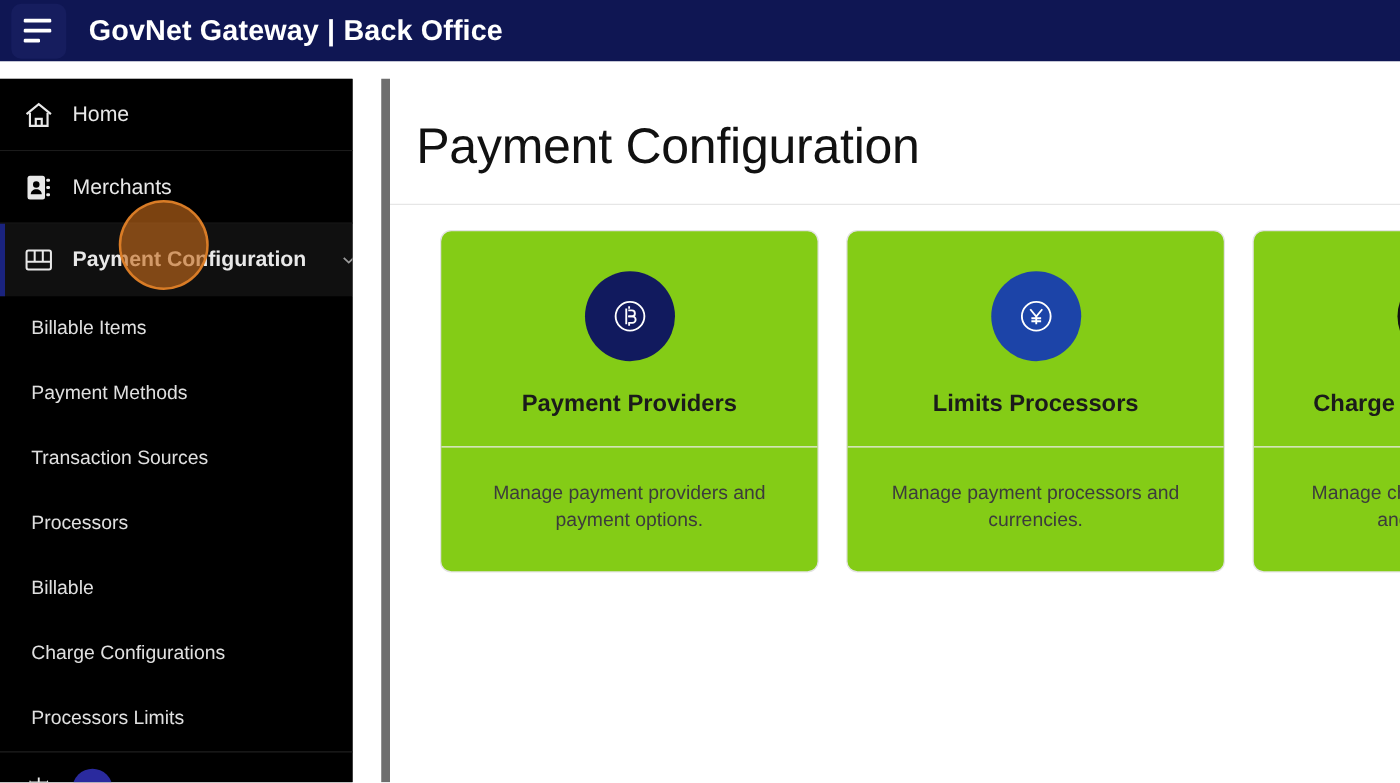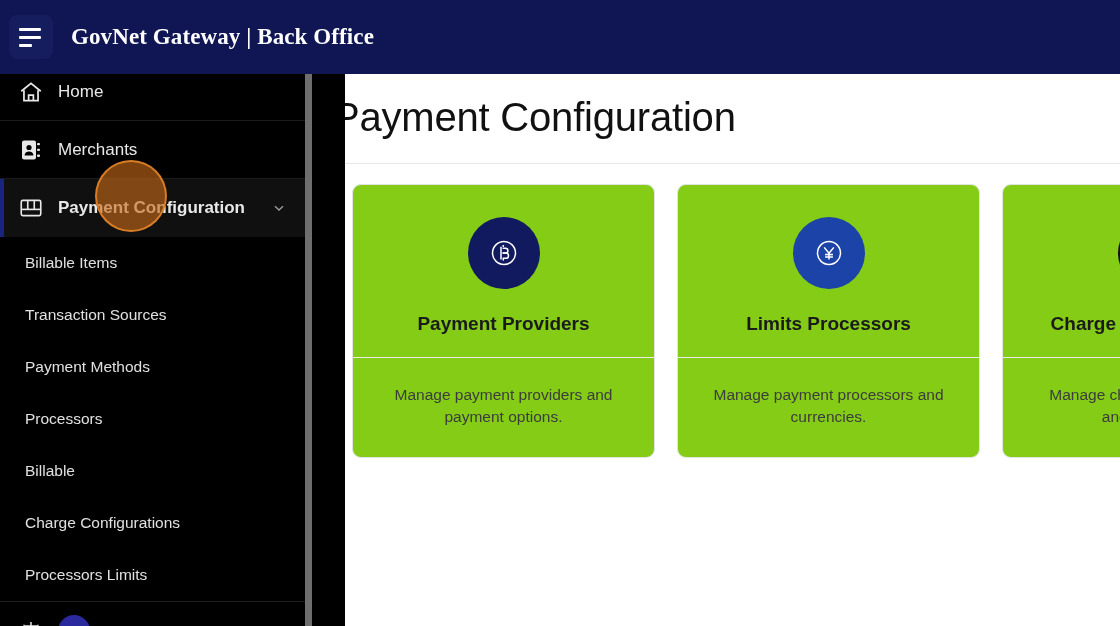--- a/index.html
+++ b/index.html
@@ -18,27 +18,26 @@
     height: 626px;
     overflow: hidden;
     background: #ffffff;
   }
 
   
   .topbar {
     position: absolute;
     top: 0; left: 0;
     width: 1120px;
-    height: 74px;
+    height: 49px;
     background: #0f1653;
     display: flex;
     align-items: center;
     padding-left: 9px;
     z-index: 30;
-    font-family: Liberation Serif, serif;
   }
 
   .hamburger-btn {
     width: 44px;
     height: 44px;
     border-radius: 8px;
     background: #161d5e;
     display: flex;
     flex-direction: column;
     align-items: flex-start;
@@ -64,21 +63,21 @@
     font-weight: bold;
     letter-spacing: 0.1px;
     white-space: nowrap;
   }
 
   
   .sidebar {
     position: absolute;
     top: 63px;
     left: 0;
-    width: 345px;
+    width: 282px;
     height: 563px;
     background: #000000;
     overflow: hidden;
     z-index: 20;
   }
 
   .sidebar-scroll {
     position: relative;
     width: 305px;
   }
@@ -328,24 +327,24 @@
             <path d="M6 9.5l6 5.6 6-5.6"></path>
           </svg>
         </span>
       </div>
 
       <div class="subnav">
         <div class="subnav-item">
           <span class="sub-label">Billable Items</span>
         </div>
         <div class="subnav-item">
+          <span class="sub-label">Payment Methods</span>
+        </div>
+        <div class="subnav-item">
           <span class="sub-label">Transaction Sources</span>
-        </div>
-        <div class="subnav-item">
-          <span class="sub-label">Payment Methods</span>
         </div>
         <div class="subnav-item">
           <span class="sub-label">Processors</span>
         </div>
         <div class="subnav-item">
           <span class="sub-label">Billable</span>
         </div>
         <div class="subnav-item">
           <span class="sub-label">Charge Configurations</span>
         </div>

